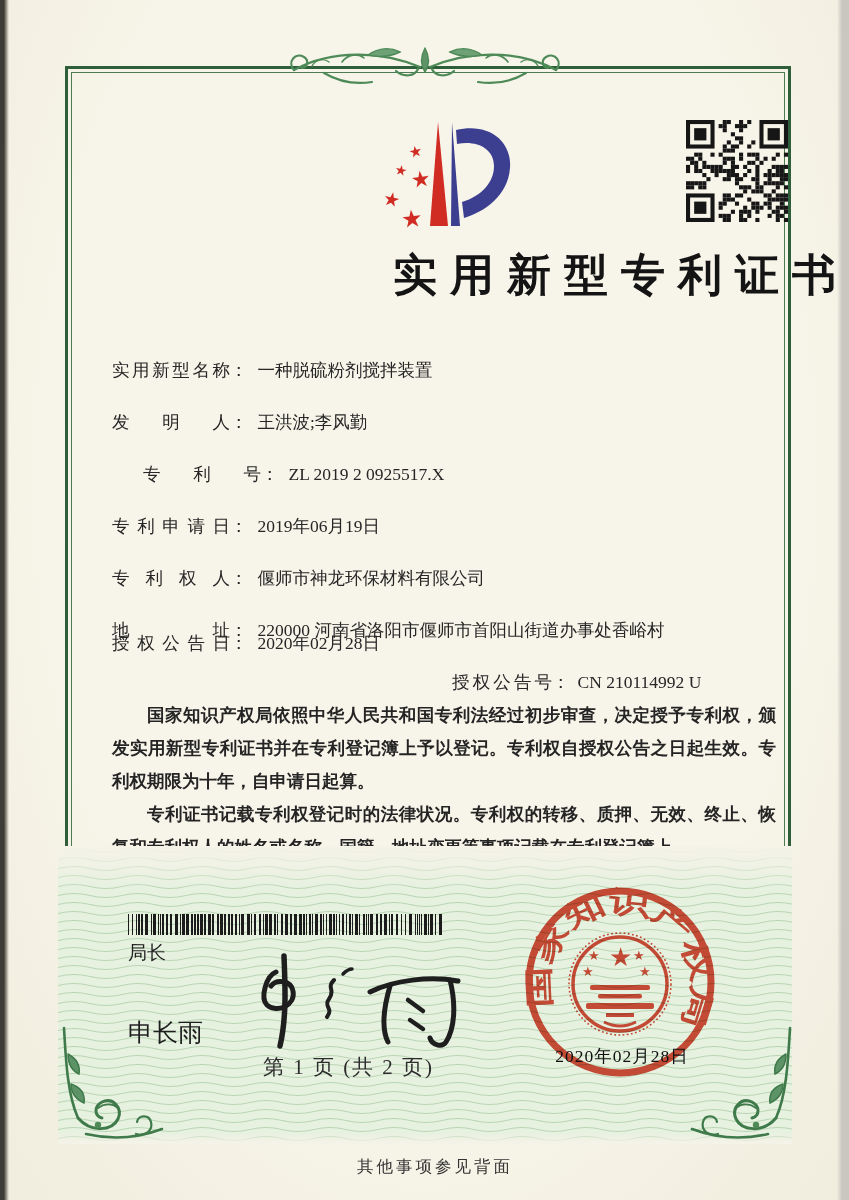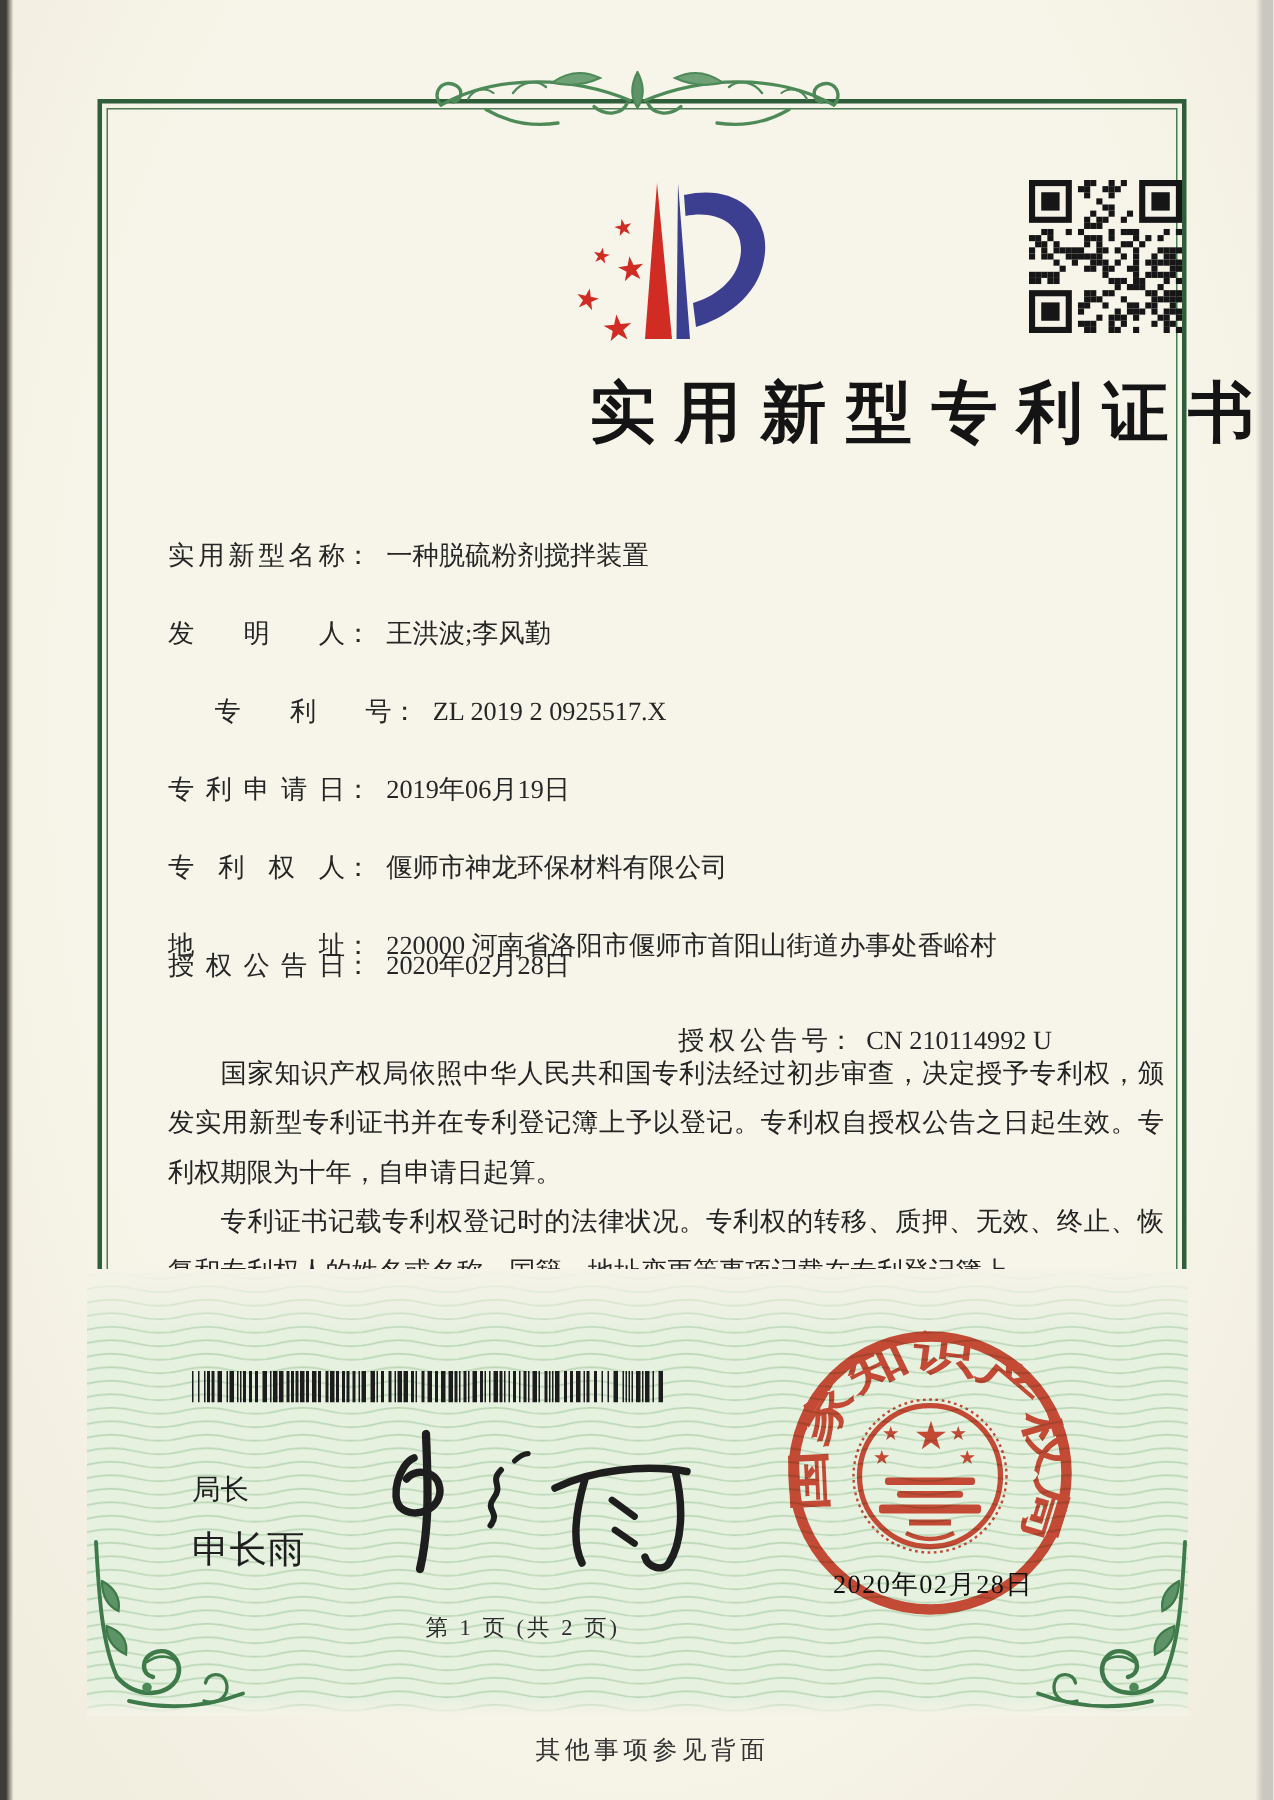--- a/index.html
+++ b/index.html
@@ -16,40 +16,40 @@
     border:3px solid #2f5e3a;}
   .frame-inner{position:absolute;left:3px;top:3px;right:3px;bottom:3px;border:1px solid #4c7a52;}
   
   .cert-no{position:absolute;left:103px;top:126px;font-size:17px;letter-spacing:2px;color:#2a2a2a;}
   .title{position:absolute;left:0;top:246px;width:849px;text-align:right;
     font-size:44px;font-weight:700;letter-spacing:13px;color:#141414;text-indent:13px;}
   
   .frow{position:absolute;left:112px;width:680px;font-size:17.5px;color:#262626;white-space:nowrap;}
   .flabel{display:inline-block;width:118px;text-align:justify;text-align-last:justify;vertical-align:bottom;}
   .fcolon{margin-right:10px;}
-  .grant-pair{position:absolute;left:452px;top:670px;font-size:17.5px;white-space:nowrap;color:#262626;margin-top:11px;}
+  .grant-pair{position:absolute;left:452px;top:670px;font-size:17.5px;white-space:nowrap;color:#262626;}
   .grant-pair .fcolon{margin-right:8px;}
   
   .body-text{position:absolute;left:112px;top:699px;width:664px;font-size:17.5px;
     line-height:33px;text-align:justify;color:#242424;}
-  .body-text p{margin:0;text-indent:2em;}
+  .body-text p{margin:0;text-indent:2em;font-weight:bold;}
   
   .green-zone{position:absolute;left:58px;top:846px;width:734px;height:298px;z-index:1;}
   
   .barcode{position:absolute;left:128px;top:914px;z-index:4;}
   
-  .signer-title{position:absolute;left:128px;top:980px;font-size:19px;z-index:5;color:#1f1f1f;}
+  .signer-title{position:absolute;left:128px;top:940px;font-size:19px;z-index:5;color:#1f1f1f;}
   .signer-name{position:absolute;left:128px;top:1016px;font-size:25px;z-index:5;color:#1f1f1f;}
   .signature{position:absolute;left:242px;top:950px;z-index:5;}
   
   .seal{position:absolute;left:520px;top:882px;z-index:6;opacity:.93;mix-blend-mode:multiply;pointer-events:none;}
   .seal-date{position:absolute;left:522px;top:1044px;width:200px;text-align:center;
     font-size:17.5px;letter-spacing:1px;color:#101010;z-index:7;}
-  .page-indicator{position:absolute;left:0;top:1076px;width:697px;text-align:center;
-    font-size:15px;letter-spacing:2px;color:#2c2c2c;z-index:5;}
+  .page-indicator{position:absolute;left:0;top:1053px;width:697px;text-align:center;
+    font-size:21px;letter-spacing:2px;color:#2c2c2c;z-index:5;}
   .back-note{position:absolute;left:0;top:1156px;width:870px;text-align:center;
     font-size:16.5px;letter-spacing:3px;color:#333;}
   
   .orn-top{position:absolute;left:284px;top:40px;z-index:2;}
   .orn-bl{position:absolute;left:54px;top:1024px;z-index:3;}
   .orn-br{position:absolute;left:680px;top:1024px;z-index:3;transform:scaleX(-1);}
   .logo{position:absolute;left:372px;top:110px;}
   .qr{position:absolute;left:686px;top:120px;}
 </style>
 </head>

